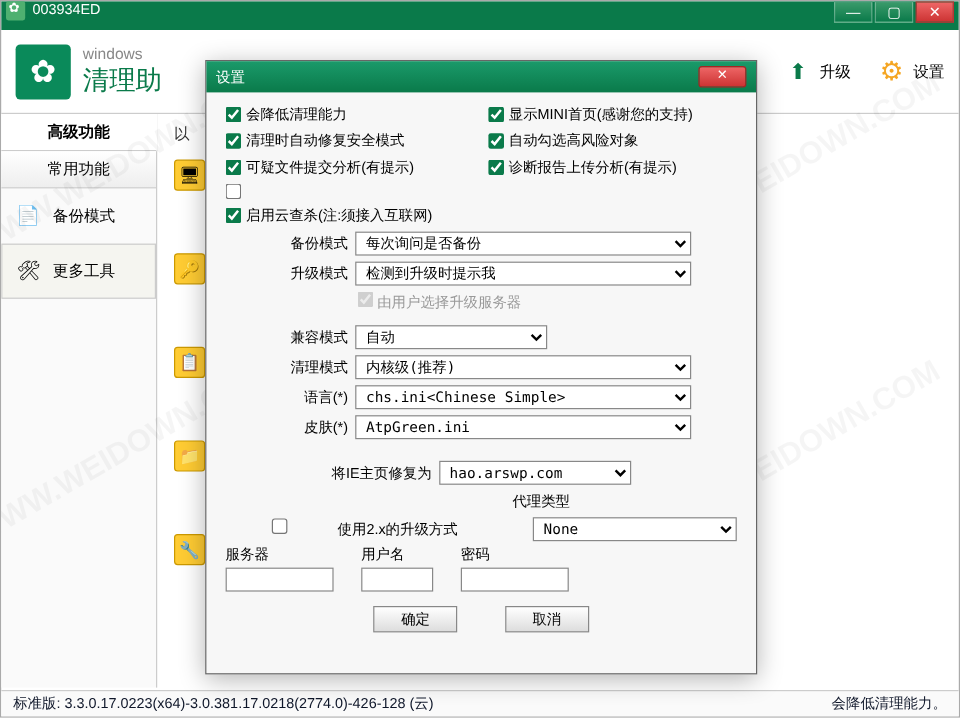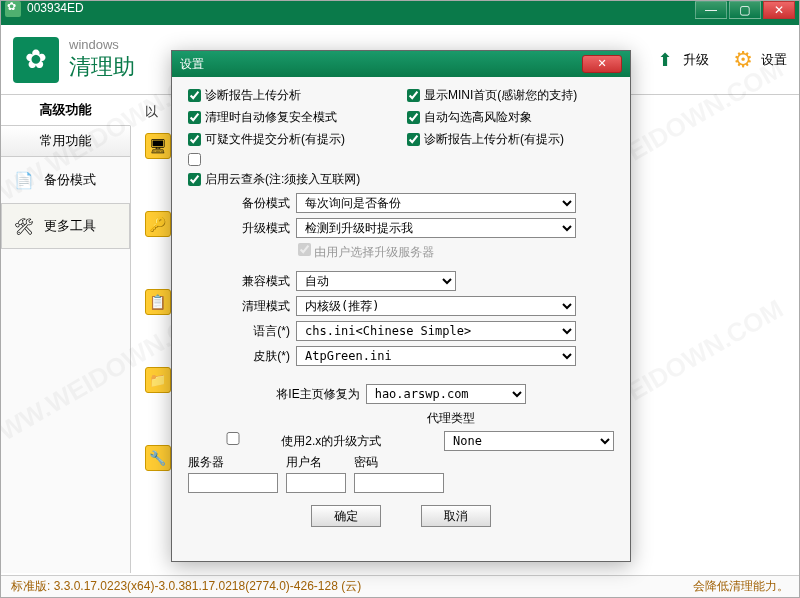--- a/index.html
+++ b/index.html
@@ -41,27 +41,27 @@
 .chk-row label.full { flex: 0 0 100%; }
 input[type=checkbox] { width: 13px; height: 13px; accent-color: #0a7a4a; }
 .form-row { display: flex; align-items: center; margin: 5px 0; gap: 6px; }
 .form-row .lbl { width: 66px; text-align: right; }
 .form-row.indent { margin-left: 36px; }
 select, input[type=text] { border: 1px solid #888; font-size: 12px; height: 20px; padding: 0 4px; background: #fff; font-family: monospace, SimSun; }
 select.wide, input.wide { width: 280px; }
 select.narrow { width: 160px; }
 .disabled-note { margin-left: 110px; color: #999; font-size: 12px; }
 .section-lbl { text-align: center; margin: 6px 0 4px; }
-.proxy-row { display: flex; gap: 8px; align-items: center; margin-top: 3px; }
+.proxy-row { display: flex; gap: 23px; align-items: center; margin-top: 3px; }
 .proxy-row .col { display: flex; flex-direction: column; gap: 2px; font-size: 12px; }
 .proxy-row input { width: 90px; }
 .proxy-row .col:nth-child(2) input { width: 60px; }
 .btn-row { text-align: center; margin-top: 12px; }
 .btn-row button { width: 70px; height: 22px; margin: 0 18px; font-size: 12px; background: linear-gradient(#fff,#ddd); border: 1px solid #888; cursor: pointer; }
-.statusbar { position: absolute; bottom: 0; left: 0; right: 0; height: 22px; border-top: 1px solid #ccc; display: flex; align-items: center; padding: 0 10px; font-size: 12px; color: #a16207; background: #fafafa; }
+.statusbar { position: absolute; bottom: 0; left: 0; right: 0; height: 22px; border-top: 1px solid #ccc; display: flex; align-items: center; padding: 0 10px; font-size: 12px; color: #0f172a; background: #fafafa; }
 .statusbar .spacer { flex: 1; }
 .watermark { position: absolute; color: rgba(0,0,0,.04); font-size: 26px; font-weight: bold; transform: rotate(-30deg); pointer-events: none; }
 </style>
 </head>
 <body>
 
 <div class="titlebar">
   <div class="app-icon"></div>
   <span>003934ED</span>
   <div class="spacer"></div>
@@ -120,21 +120,21 @@
 <div class="dialog">
   <div class="dlg-title">
     <span>设置</span>
     <div class="spacer"></div>
     <div class="dlg-close">✕</div>
   </div>
   <div class="dlg-body">
     <div class="chk-row">
       <label>
           <input type="checkbox" checked="" style="">
-          <span>诊断报告上传分析</span>
+          <span>会降低清理能力</span>
         </label>
       <label>
           <input type="checkbox" checked="" style="">
           <span>显示MINI首页(感谢您的支持)</span>
         </label>
     </div>
     <div class="chk-row">
       <label>
           <input type="checkbox" checked="" style="">
           <span>清理时自动修复安全模式</span>

